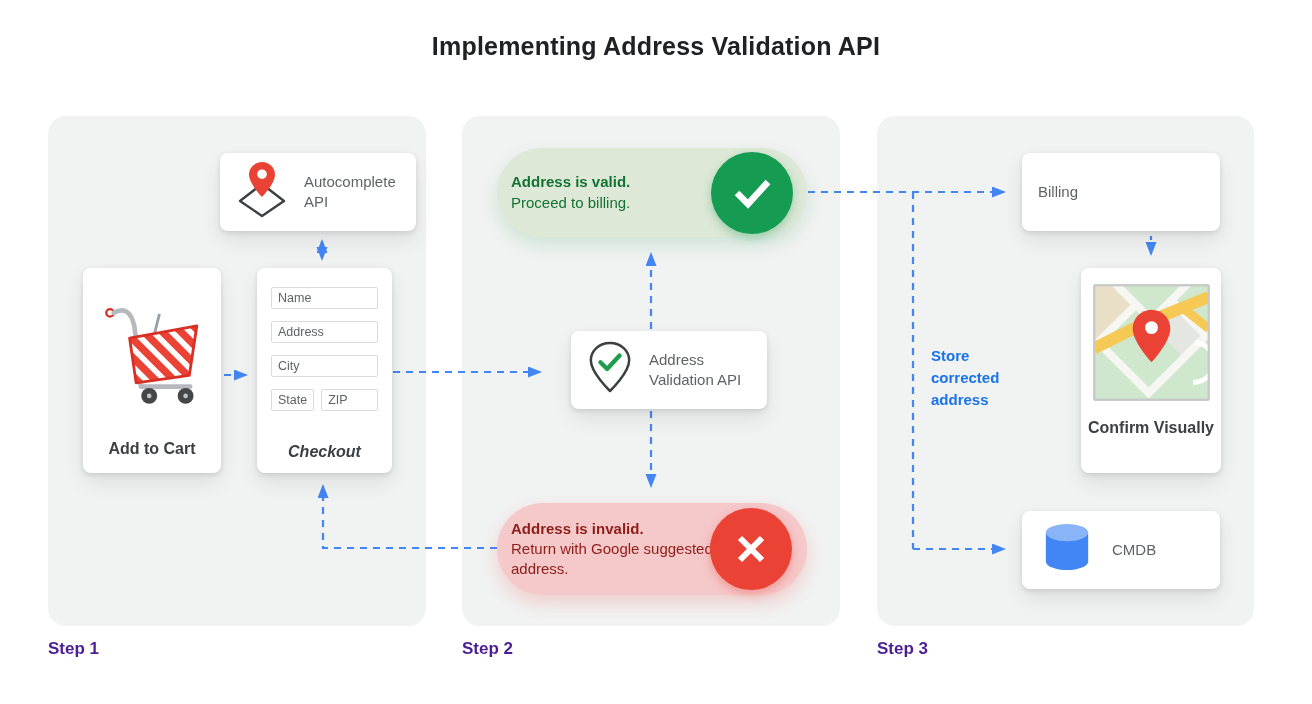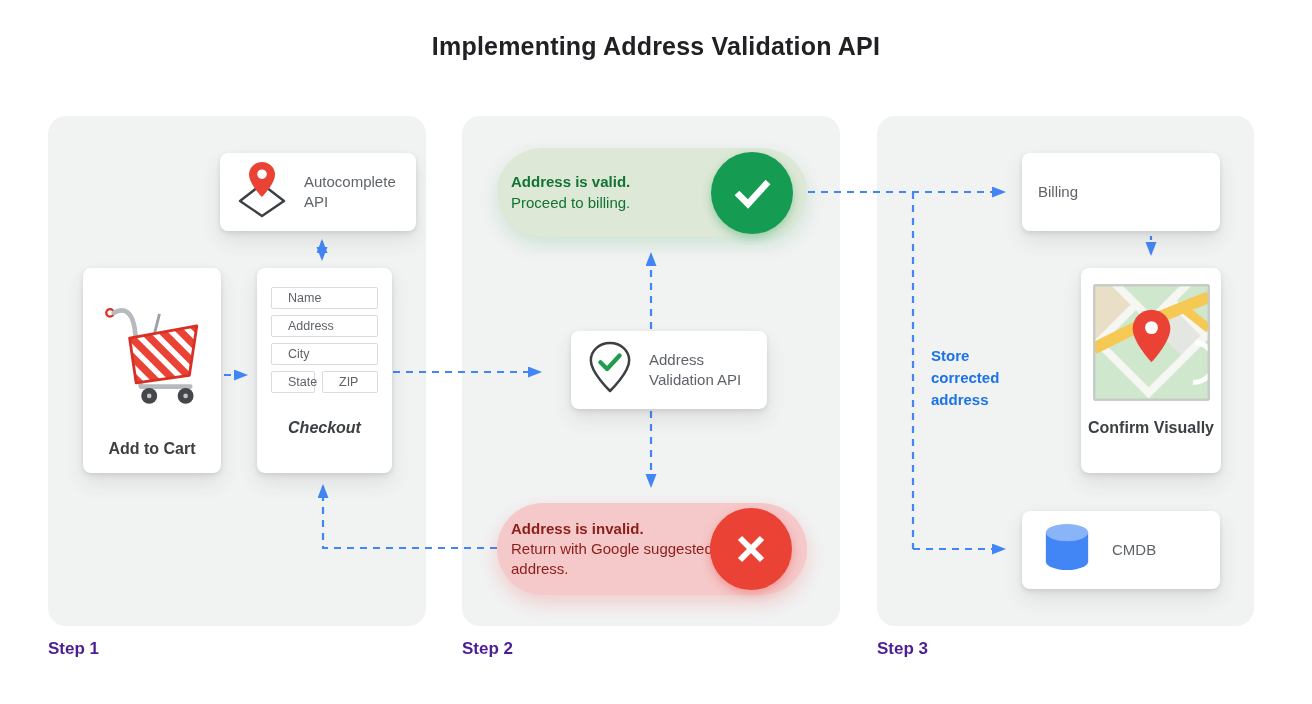--- a/index.html
+++ b/index.html
@@ -33,21 +33,21 @@
   .tall-card{display:flex;flex-direction:column;align-items:center;box-sizing:border-box;}
   .card-cart    {left:83px;top:268px;width:138px;height:205px;padding-top:26px;}
   .card-checkout{left:257px;top:268px;width:135px;height:205px;padding-top:19px;}
   .card-confirm {left:1081px;top:268px;width:140px;height:205px;padding-top:16px;}
   .tall-title{color:#3c4043;font-weight:700;font-size:16px;text-align:center;line-height:1.35;}
   .cart-title{margin-top:22px;}
   .confirm-title{margin-top:16px;}
 
   
   .field{box-sizing:border-box;border:1.6px solid #d9dbde;border-radius:2px;background:#fff;
-    color:#5f6368;font-size:12.5px;padding:2px 16px;height:22px;line-height:17px;margin-bottom:6px;}
+    color:#5f6368;font-size:12.5px;padding:2px 6px;height:22px;line-height:17px;margin-bottom:12px;}
   .field.full{width:107px;}
   .field-row{display:flex;gap:7px;width:107px;}
   .field.state{width:44px;} .field.zip{width:60px;}
   .checkout-title{margin-top:18px;font-style:italic;}
 
   
   .pill{position:absolute;border-radius:46px;display:flex;align-items:center;}
   .pill-valid{left:497px;top:148px;width:310px;height:89px;background:#dde8d6;
     box-shadow:0 8px 18px rgba(52,168,83,.18);}
   .pill-invalid{left:497px;top:503px;width:310px;height:92px;background:#f5c8ca;

